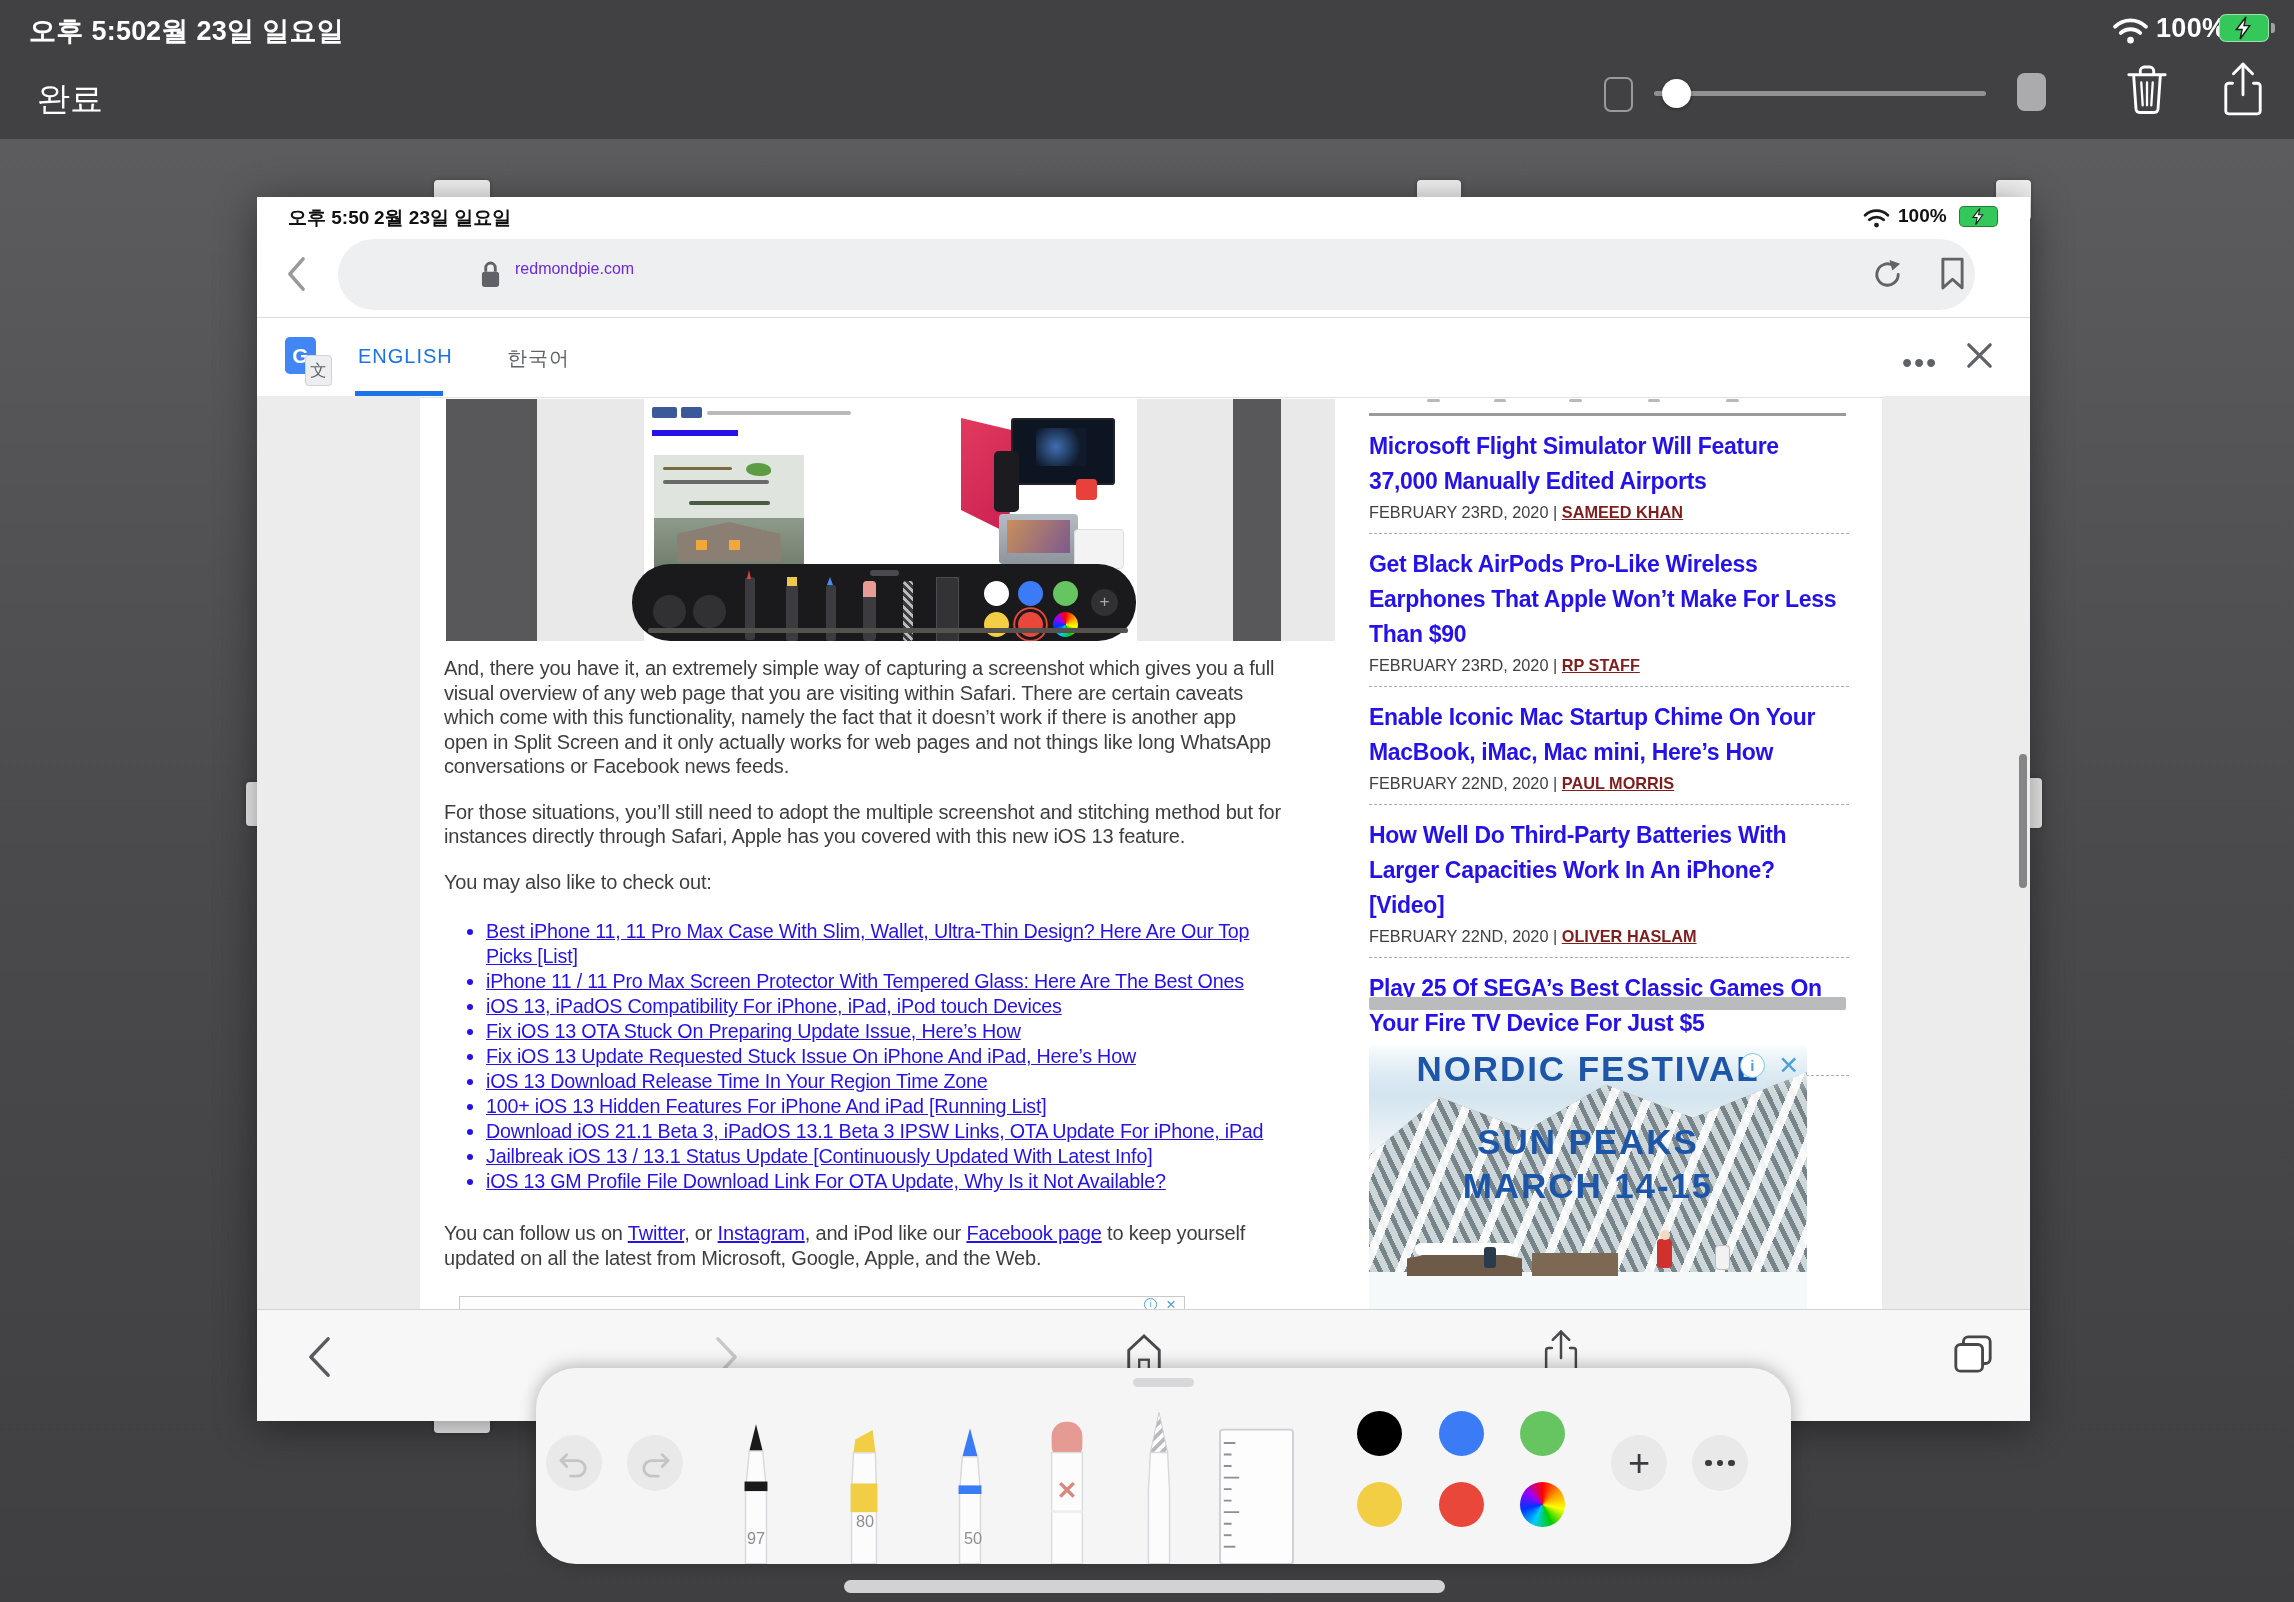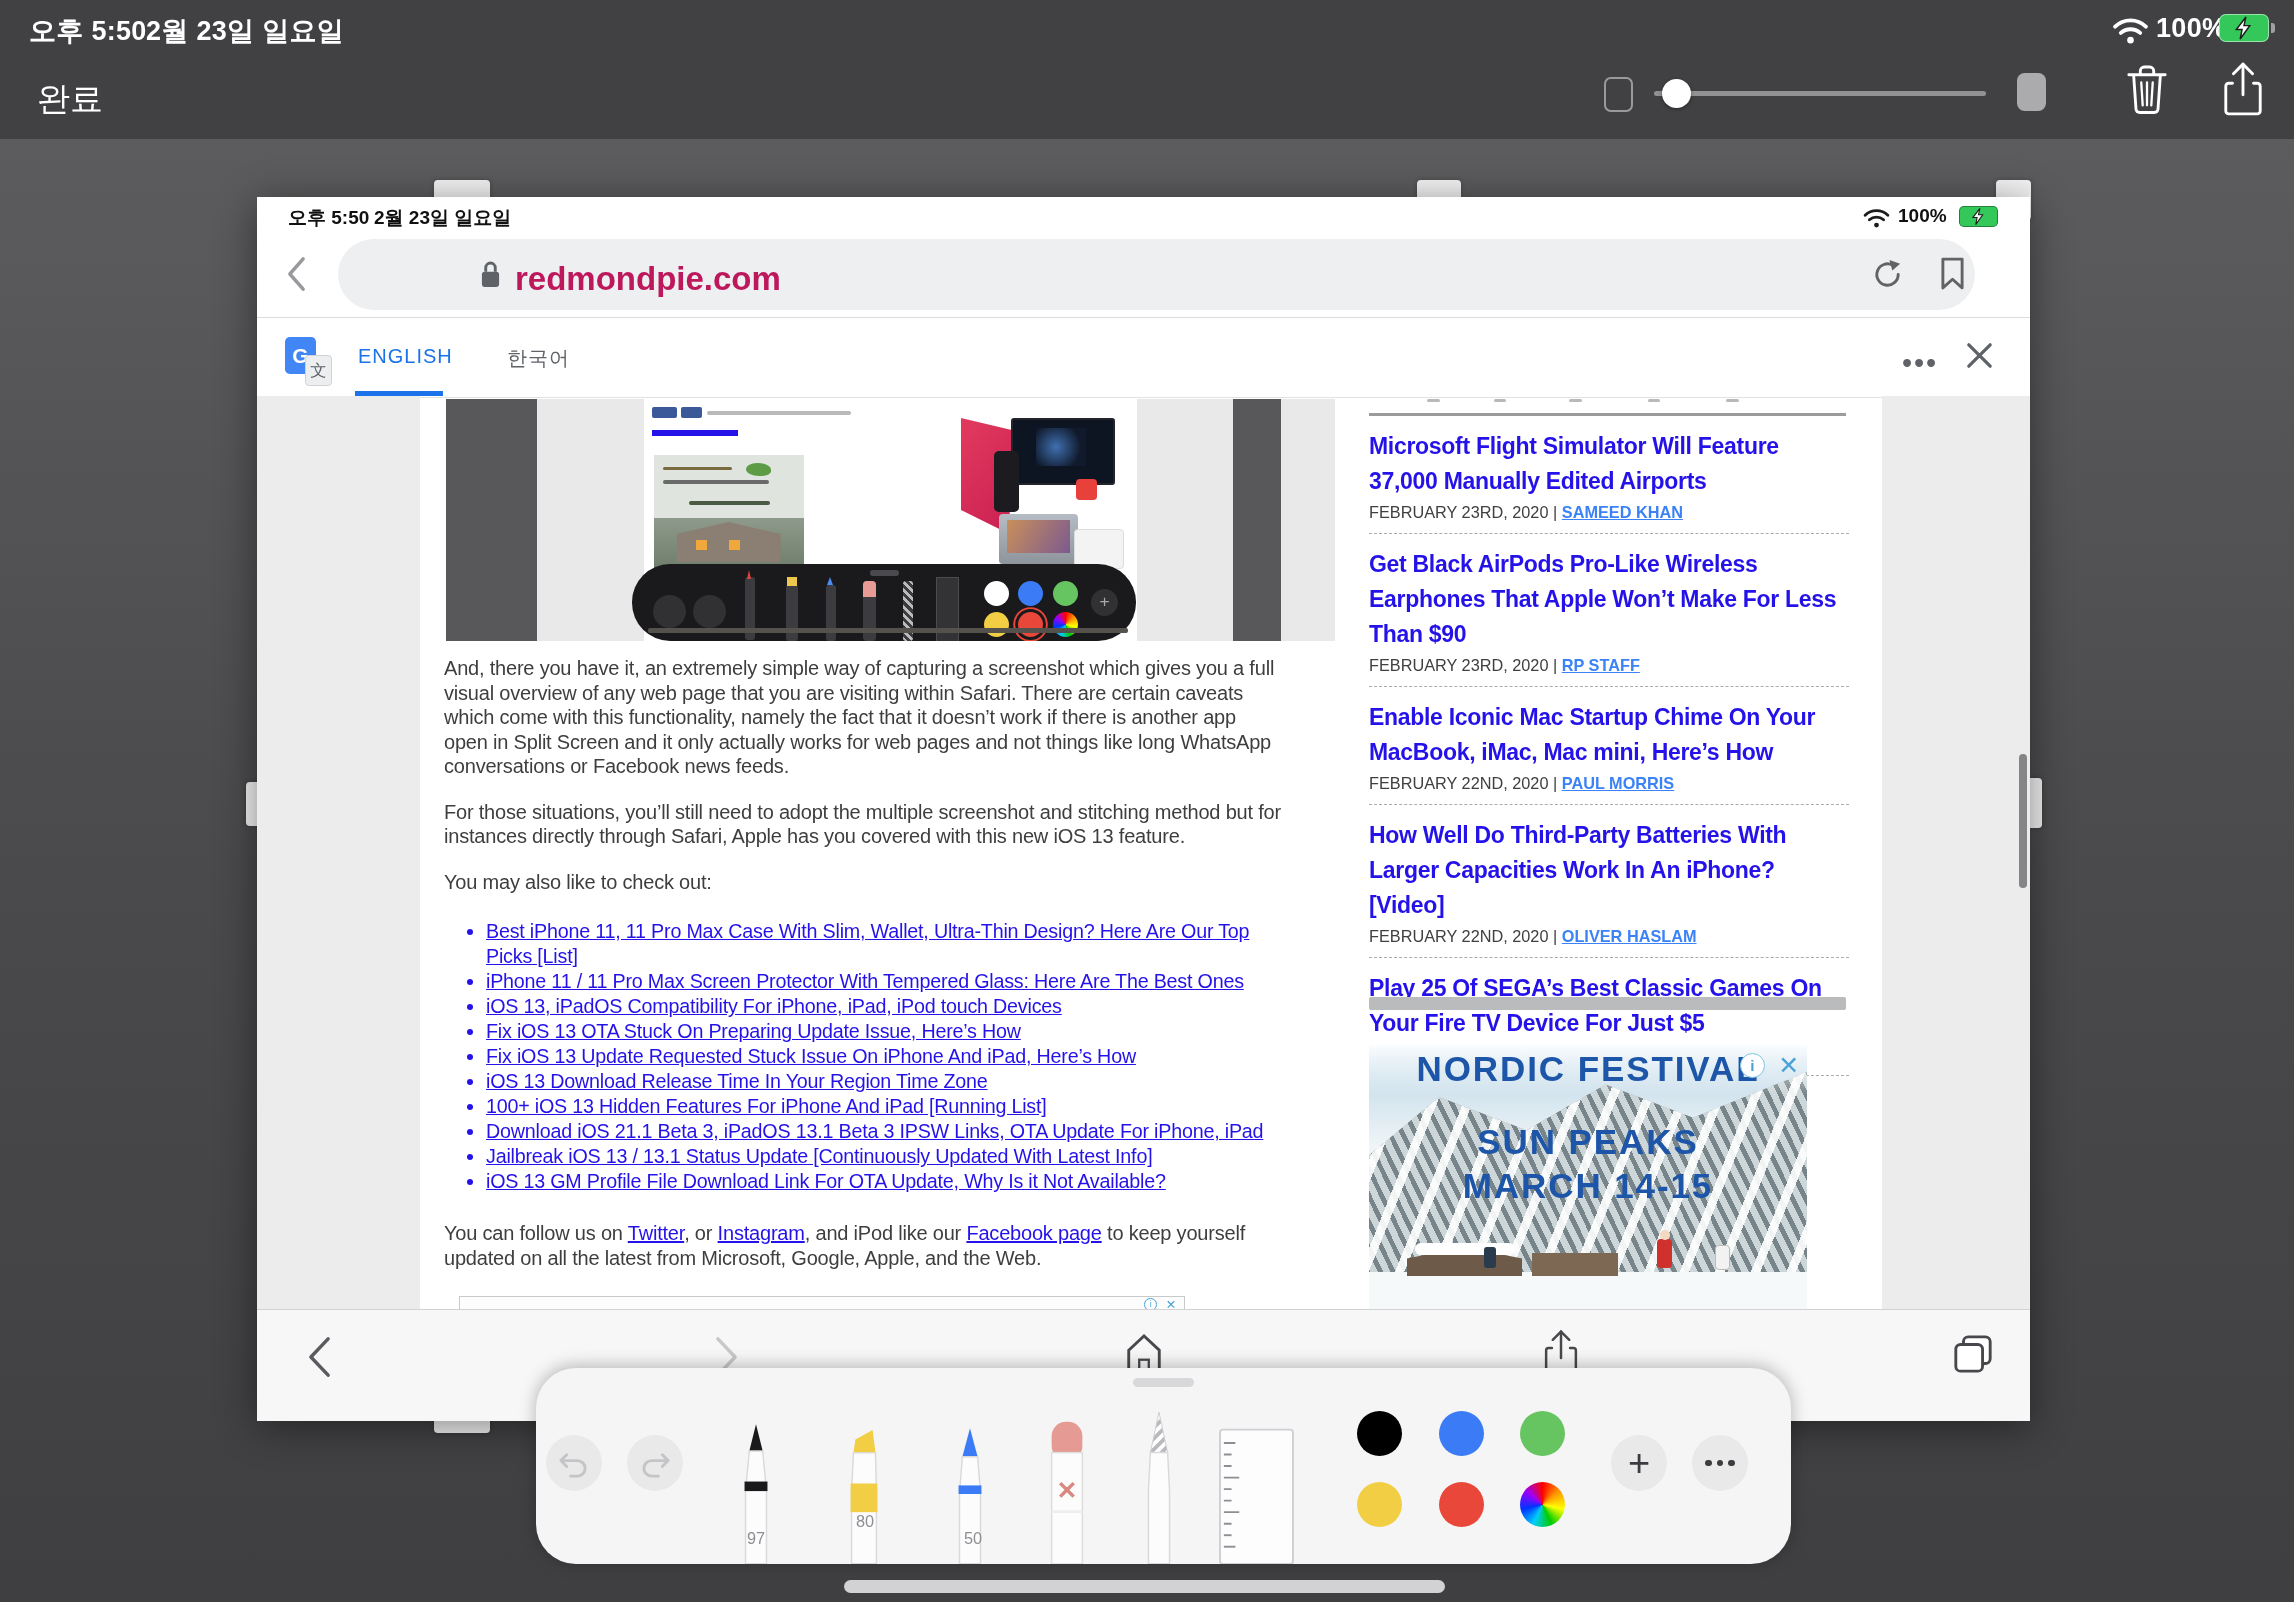--- a/index.html
+++ b/index.html
@@ -14,34 +14,34 @@
   .sq-small{width:25px;height:31px;border:2.9px solid #9a9a9d;border-radius:6.7px;background:transparent;}
   .sq-big{width:29px;height:38px;border-radius:7.7px;background:#ababae;}
   .track{width:332px;height:4.8px;border-radius:2.9px;background:#919194;}
   .knob{width:29px;height:29px;border-radius:50%;background:#fff;box-shadow:0 1px 3.8px rgba(0,0,0,.4);}
   
   .preview{left:257px;top:197px;width:1773px;height:1224px;background:#fff;
            box-shadow:0 5.8px 38px rgba(0,0,0,.45);z-index:2;overflow:hidden;}
   .handle{background:#f3f3f4;border-radius:3.8px;z-index:1;box-shadow:0 0 5.8px rgba(0,0,0,.25);}
   .in-st{color:#111;font-size:19px;font-weight:600;}
   .pill{background:#edeff1;border-radius:36px;}
-  .url{color:#be185d;font-size:33px;font-weight:bold;}
+  .url{color:#6d28d9;font-size:16px;}
   .gt-bar{border-top:1px solid #dadce0;border-bottom:1px solid #e2e2e2;background:#fff;}
   .gt-en{color:#1a73e8;font-size:20px;letter-spacing:1px;font-weight:500;}
   .gt-ko{color:#5f6368;font-size:20px;letter-spacing:1px;}
   .gutter{background:#ececec;}
   .prose{font-size:20px;line-height:24.5px;color:#3e3e3e;white-space:pre-line;letter-spacing:-0.2px;}
   .blue-link{color:#2412e9;text-decoration:underline;}
   ul.links{margin:0;padding:0 0 0 42px;}
   ul.links li{font-size:19.7px;line-height:25px;color:#2412e9;letter-spacing:-0.2px;}
   ul.links li span{white-space:pre-line;text-decoration:underline;}
   .sb-title{color:#2412e9;font-size:23px;font-weight:700;line-height:35px;letter-spacing:-0.3px;white-space:pre-line;}
   .sb-byline{margin-top:2.9px;font-size:16.3px;line-height:21px;font-weight:700;}
   .sb-date{color:#404040;font-weight:400;}
-  .sb-author{color:#3b82f6;text-decoration:underline;}
+  .sb-author{color:#7f1d1d;text-decoration:underline;}
   .sb-dash{border-top:1.9px dashed #ababab;margin:10.6px 0 12.5px 0;}
   .toolbar{background:#f7f7f8;border-top:1px solid #d2d2d4;}
   
   .fig{background:#e9e9e9;overflow:hidden;}
   .fig-dark{background:#58585a;}
   .mini-pill{background:#1a1a1c;border-radius:38px;}
   .dot{border-radius:50%;}
   .mini-circle{background:#313134;border-radius:50%;}
   
   .ad{overflow:hidden;background:linear-gradient(#b9d5e6,#eef4f7 38%,#dfe7ea);}

